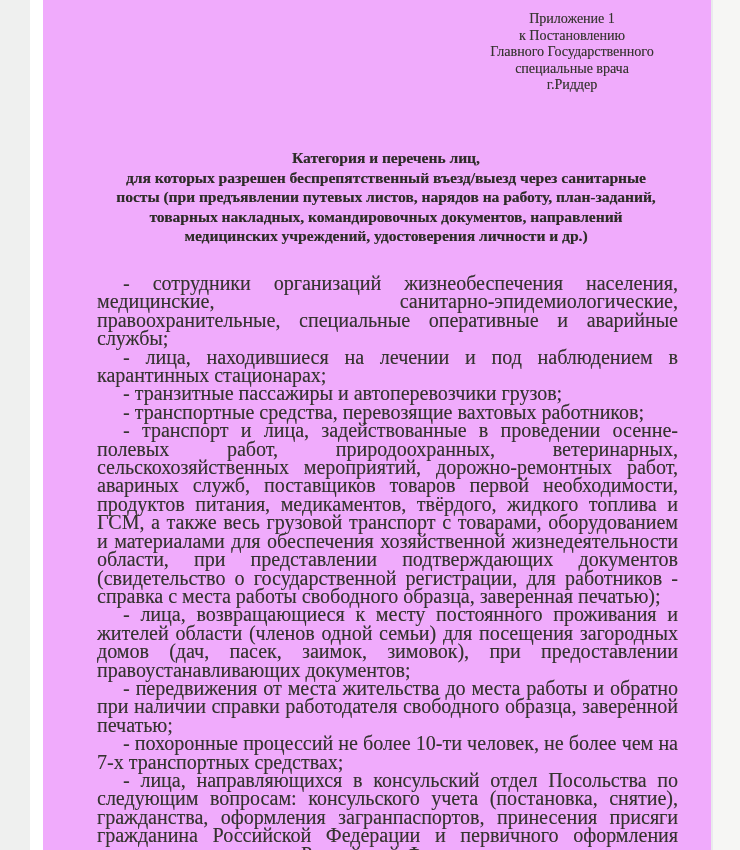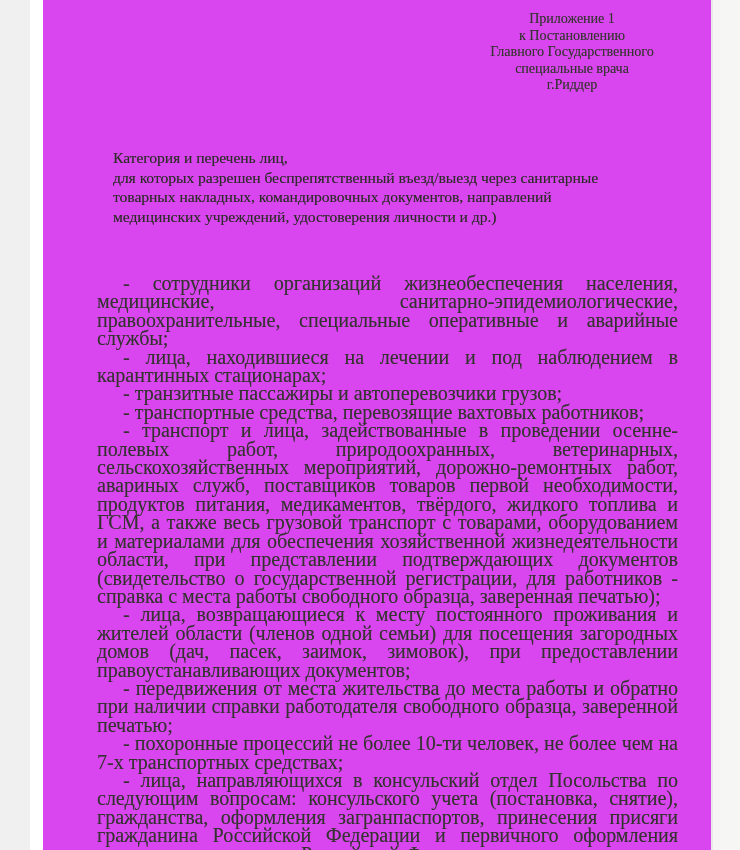--- a/index.html
+++ b/index.html
@@ -1,38 +1,38 @@
 <!DOCTYPE html>
 <html lang="ru"><head>
 <meta charset="utf-8">
 <style>
   html, body { margin:0; padding:0; }
   body {
     width:740px; height:850px; overflow:hidden;
     background:#fbfbf9;
     font-family:"Liberation Serif", serif;
   }
-  .page { position:relative; width:740px; height:850px; background:#d946ef; }
+  .page { position:relative; width:740px; height:850px; background:#f0abfc; }
 
   
   .edge-left   { position:absolute; left:0;   top:0; width:30px; height:850px; background:#eff0ef; }
   .edge-white  { position:absolute; left:30px; top:0; width:13px; height:850px; background:#ffffff; }
   .edge-rline  { position:absolute; left:711px; top:0; width:2px;  height:850px; background:#e9eaec; }
   .edge-right  { position:absolute; left:713px; top:0; width:27px; height:850px; background:#f6f6f4; }
 
   .header-block {
     position:absolute; top:11px; left:462px; width:220px;
     text-align:center; font-size:14px; line-height:16.6px;
     color:#35342f; text-shadow:0.2px 0.2px 0.3px rgba(60,60,55,0.45);
   }
   .header-block .line { white-space:nowrap; }
 
   .title-block {
-    position:absolute; top:148px; left:113px; width:600px;
-    font-weight:normal;
+    position:absolute; top:148px; left:86px; width:600px;
+    text-align:center; font-weight:bold;
     font-size:15.5px; line-height:19.6px;
     color:#2d2c28; text-shadow:0.2px 0.2px 0.3px rgba(50,50,45,0.5);
   }
   .title-block .line { white-space:nowrap; }
 
   .body-block {
     position:absolute; top:274px; left:97px; width:581px;
     font-size:20px; line-height:18.4px; text-align:justify;
     color:#34332f; text-shadow:0.2px 0.2px 0.3px rgba(60,60,55,0.4);
   }
@@ -52,20 +52,21 @@
       <div class="line">Приложение 1</div>
       <div class="line">к Постановлению</div>
       <div class="line">Главного Государственного</div>
       <div class="line">специальные врача</div>
       <div class="line">г.Риддер</div>
     </div>
 
   <div class="title-block">
       <div class="line">Категория и перечень лиц,</div>
       <div class="line">для которых разрешен беспрепятственный въезд/выезд через санитарные</div>
+      <div class="line">посты (при предъявлении путевых листов, нарядов на работу, план-заданий,</div>
       <div class="line">товарных накладных, командировочных документов, направлений</div>
       <div class="line">медицинских учреждений, удостоверения личности и др.)</div>
     </div>
 
   <div class="body-block">
       <p>- сотрудники организаций жизнеобеспечения населения, медицинские, санитарно-эпидемиологические, правоохранительные, специальные оперативные и аварийные службы;</p>
       <p>- лица, находившиеся на лечении и под наблюдением в карантинных стационарах;</p>
       <p>- транзитные пассажиры и автоперевозчики грузов;</p>
       <p>- транспортные средства, перевозящие вахтовых работников;</p>
       <p>- транспорт и лица, задействованные в проведении осенне-полевых работ, природоохранных, ветеринарных, сельскохозяйственных мероприятий, дорожно-ремонтных работ, авариных служб, поставщиков товаров первой необходимости, продуктов питания, медикаментов, твёрдого, жидкого топлива и ГСМ, а также весь грузовой транспорт с товарами, оборудованием и материалами для обеспечения хозяйственной жизнедеятельности области, при представлении подтверждающих документов (свидетельство о государственной регистрации, для работников - справка с места работы свободного образца, заверенная печатью);</p>

